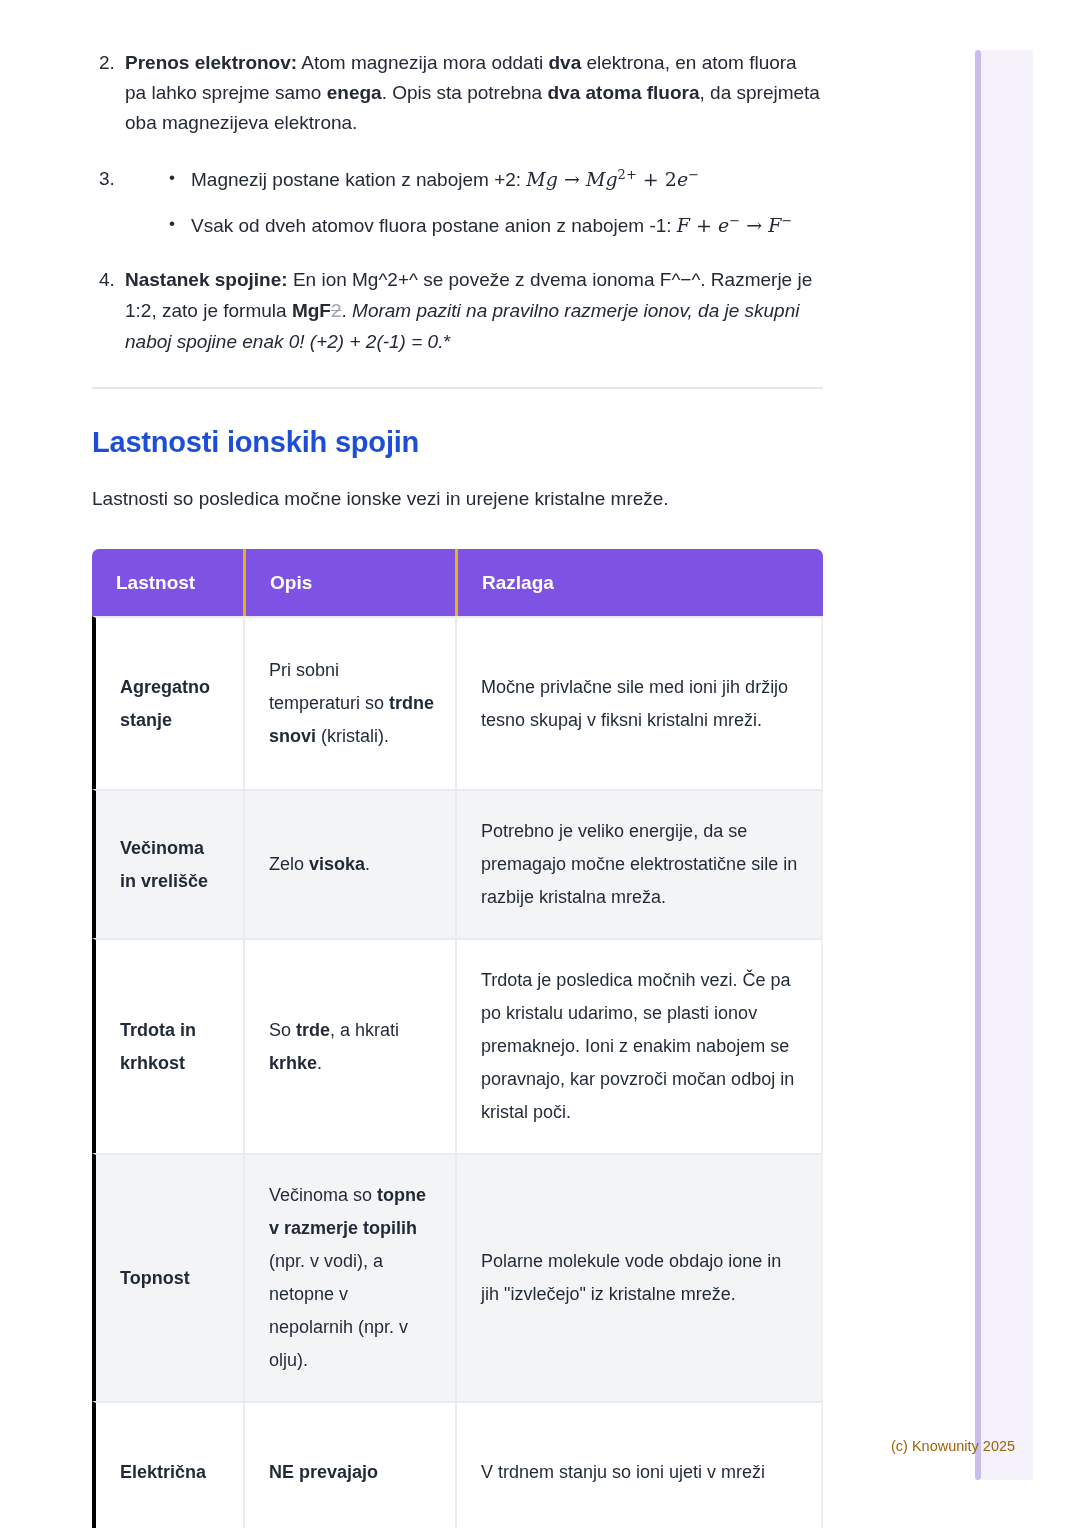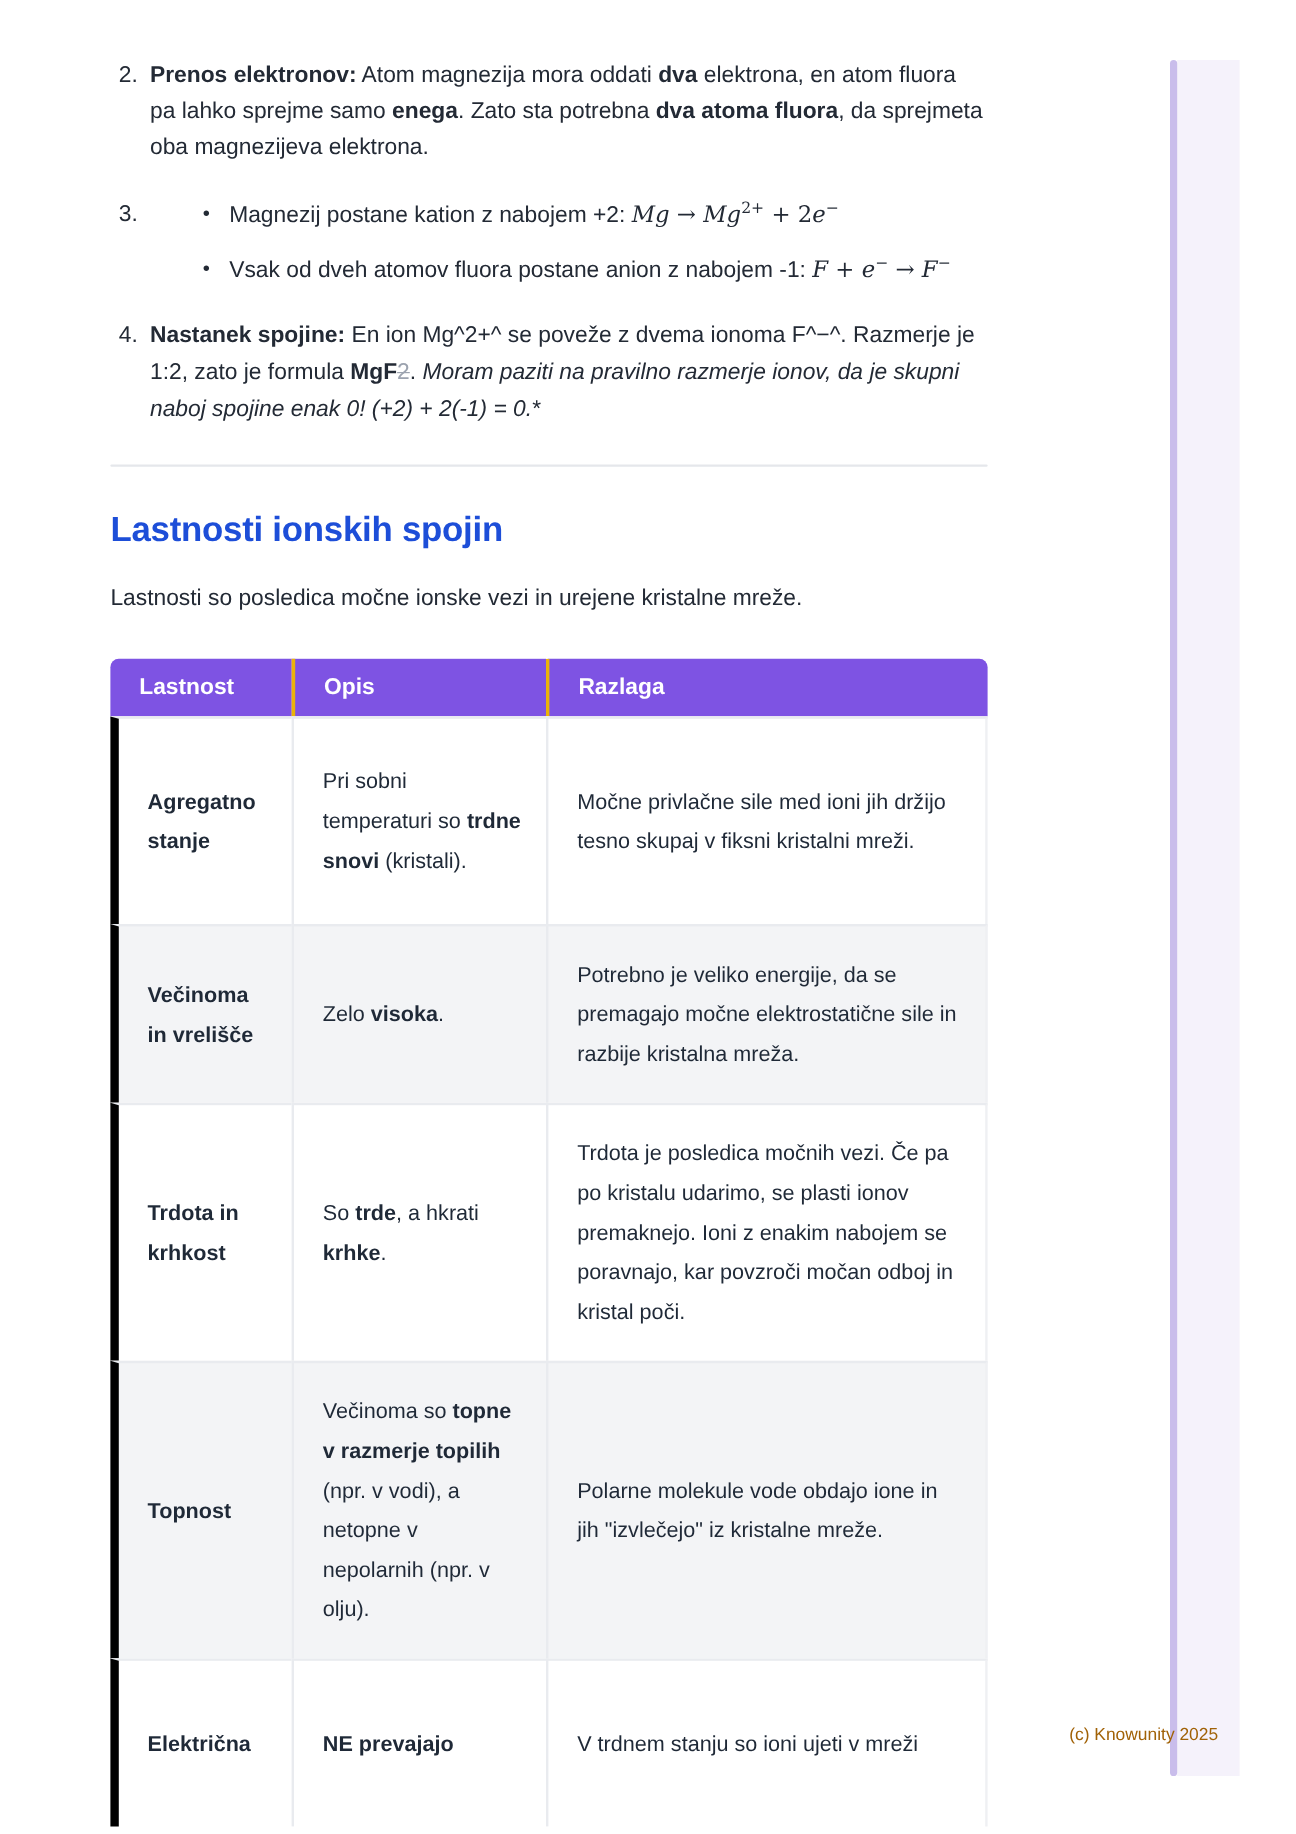--- a/index.html
+++ b/index.html
@@ -49,32 +49,32 @@
     width:731px; table-layout:fixed;
     border-collapse:separate; border-spacing:0;
     font-size:18px;
   }
   table.props col.c1 { width:151px; }
   table.props col.c2 { width:212px; }
   table.props col.c3 { width:368px; }
   table.props thead th {
     background:#7E53E3; color:#ffffff; font-weight:700; font-size:19px;
     text-align:left; vertical-align:middle;
-    height:48px; padding:0 16px 0 24px;
+    height:67px; padding:0 16px 0 24px;
   }
   table.props thead th + th { border-left:3px solid #eab308;margin-left:18px; }
   table.props thead th:first-child { border-radius:7px 0 0 0; }
   table.props thead th:last-child { border-radius:0 7px 0 0; }
   table.props tbody td {
     background:#ffffff; vertical-align:middle;
     padding:24px 20px 24px 24px; line-height:33px; color:#1F2937;
     border-top:2px solid #E9EBEF;
   }
   table.props tbody td + td { border-left:2px solid #E9EBEF; }
-  table.props tbody td:first-child { border-left:7px solid #000000; }
+  table.props tbody td:first-child { border-left:4px solid #000000; }
   table.props tbody td:last-child { border-right:2px solid #EFF0F3; }
   table.props tbody tr.alt td { background:#F3F4F6; }
   table.props tbody tr:nth-child(1) td { height:173px; }
   table.props tbody tr:nth-child(2) td { height:135px; }
   table.props tbody tr:nth-child(3) td { height:205px; }
   table.props tbody tr:nth-child(4) td { height:235px; }
   table.props tbody tr:nth-child(5) td { height:140px; }
   td.prop-cell { font-weight:700; color:#1A202B; }
 
   .side-panel {
@@ -93,21 +93,21 @@
 </head>
 <body>
 
 <div class="side-panel"></div>
 <div class="side-line"></div>
 
 <div class="content">
 
   <div class="li" id="item2">
     <span class="num">2.</span>
-    <div class="item-text"><span class="b">Prenos elektronov:</span><span> Atom magnezija mora oddati </span><span class="b">dva</span><span> elektrona, en atom fluora pa lahko sprejme samo </span><span class="b">enega</span><span>. Zato sta potrebna </span><span class="b">dva atoma fluora</span><span>, da sprejmeta oba magnezijeva elektrona.</span></div>
+    <div class="item-text"><span class="b">Prenos elektronov:</span><span> Atom magnezija mora oddati </span><span class="b">dva</span><span> elektrona, en atom fluora pa lahko sprejme samo </span><span class="b">enega</span><span>. Opis sta potrebna </span><span class="b">dva atoma fluora</span><span>, da sprejmeta oba magnezijeva elektrona.</span></div>
   </div>
 
   <div class="li" id="item3">
     <span class="num">3.</span>
     <div class="bullets">
       <div class="bullet">
         <span class="marker">•</span>
         <span>Magnezij postane kation z nabojem +2: </span><span class="math"><span class="mv">Mg</span><span class="mo"> → </span><span class="mv">Mg</span><sup>2+</sup><span class="mo"> + 2</span><span class="mv">e</span><sup>−</sup></span>
       </div>
       <div class="bullet">

